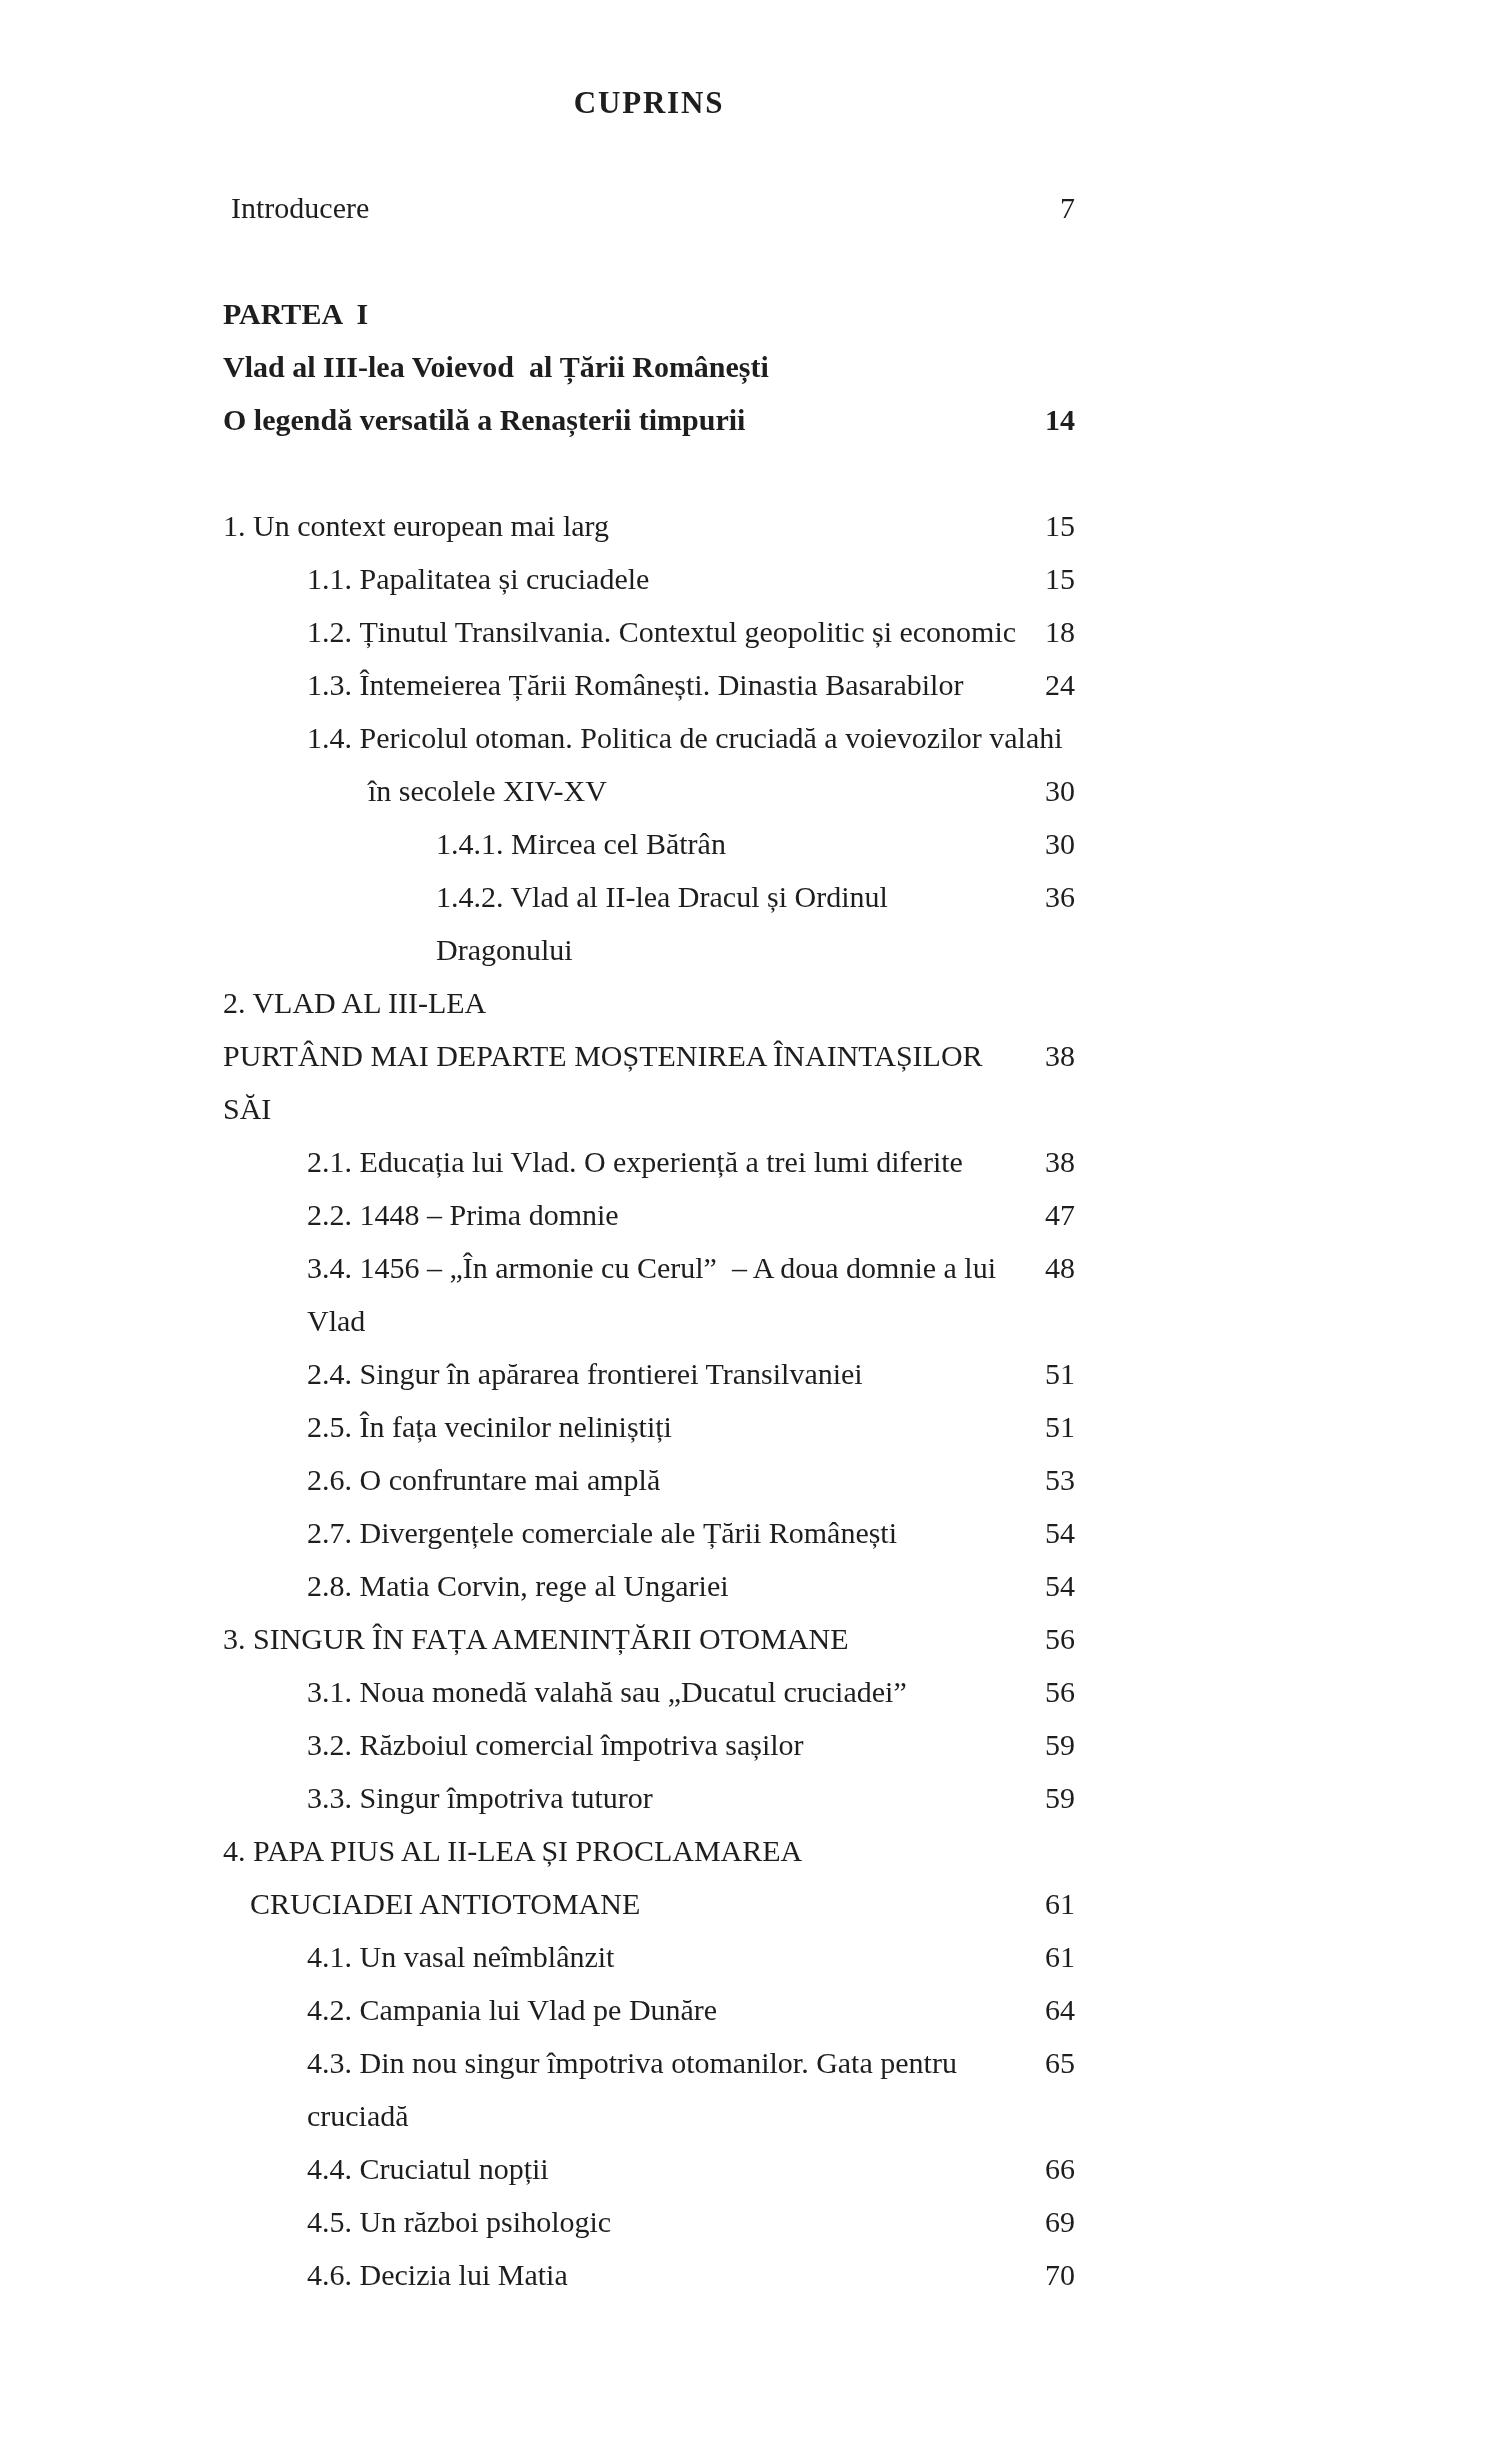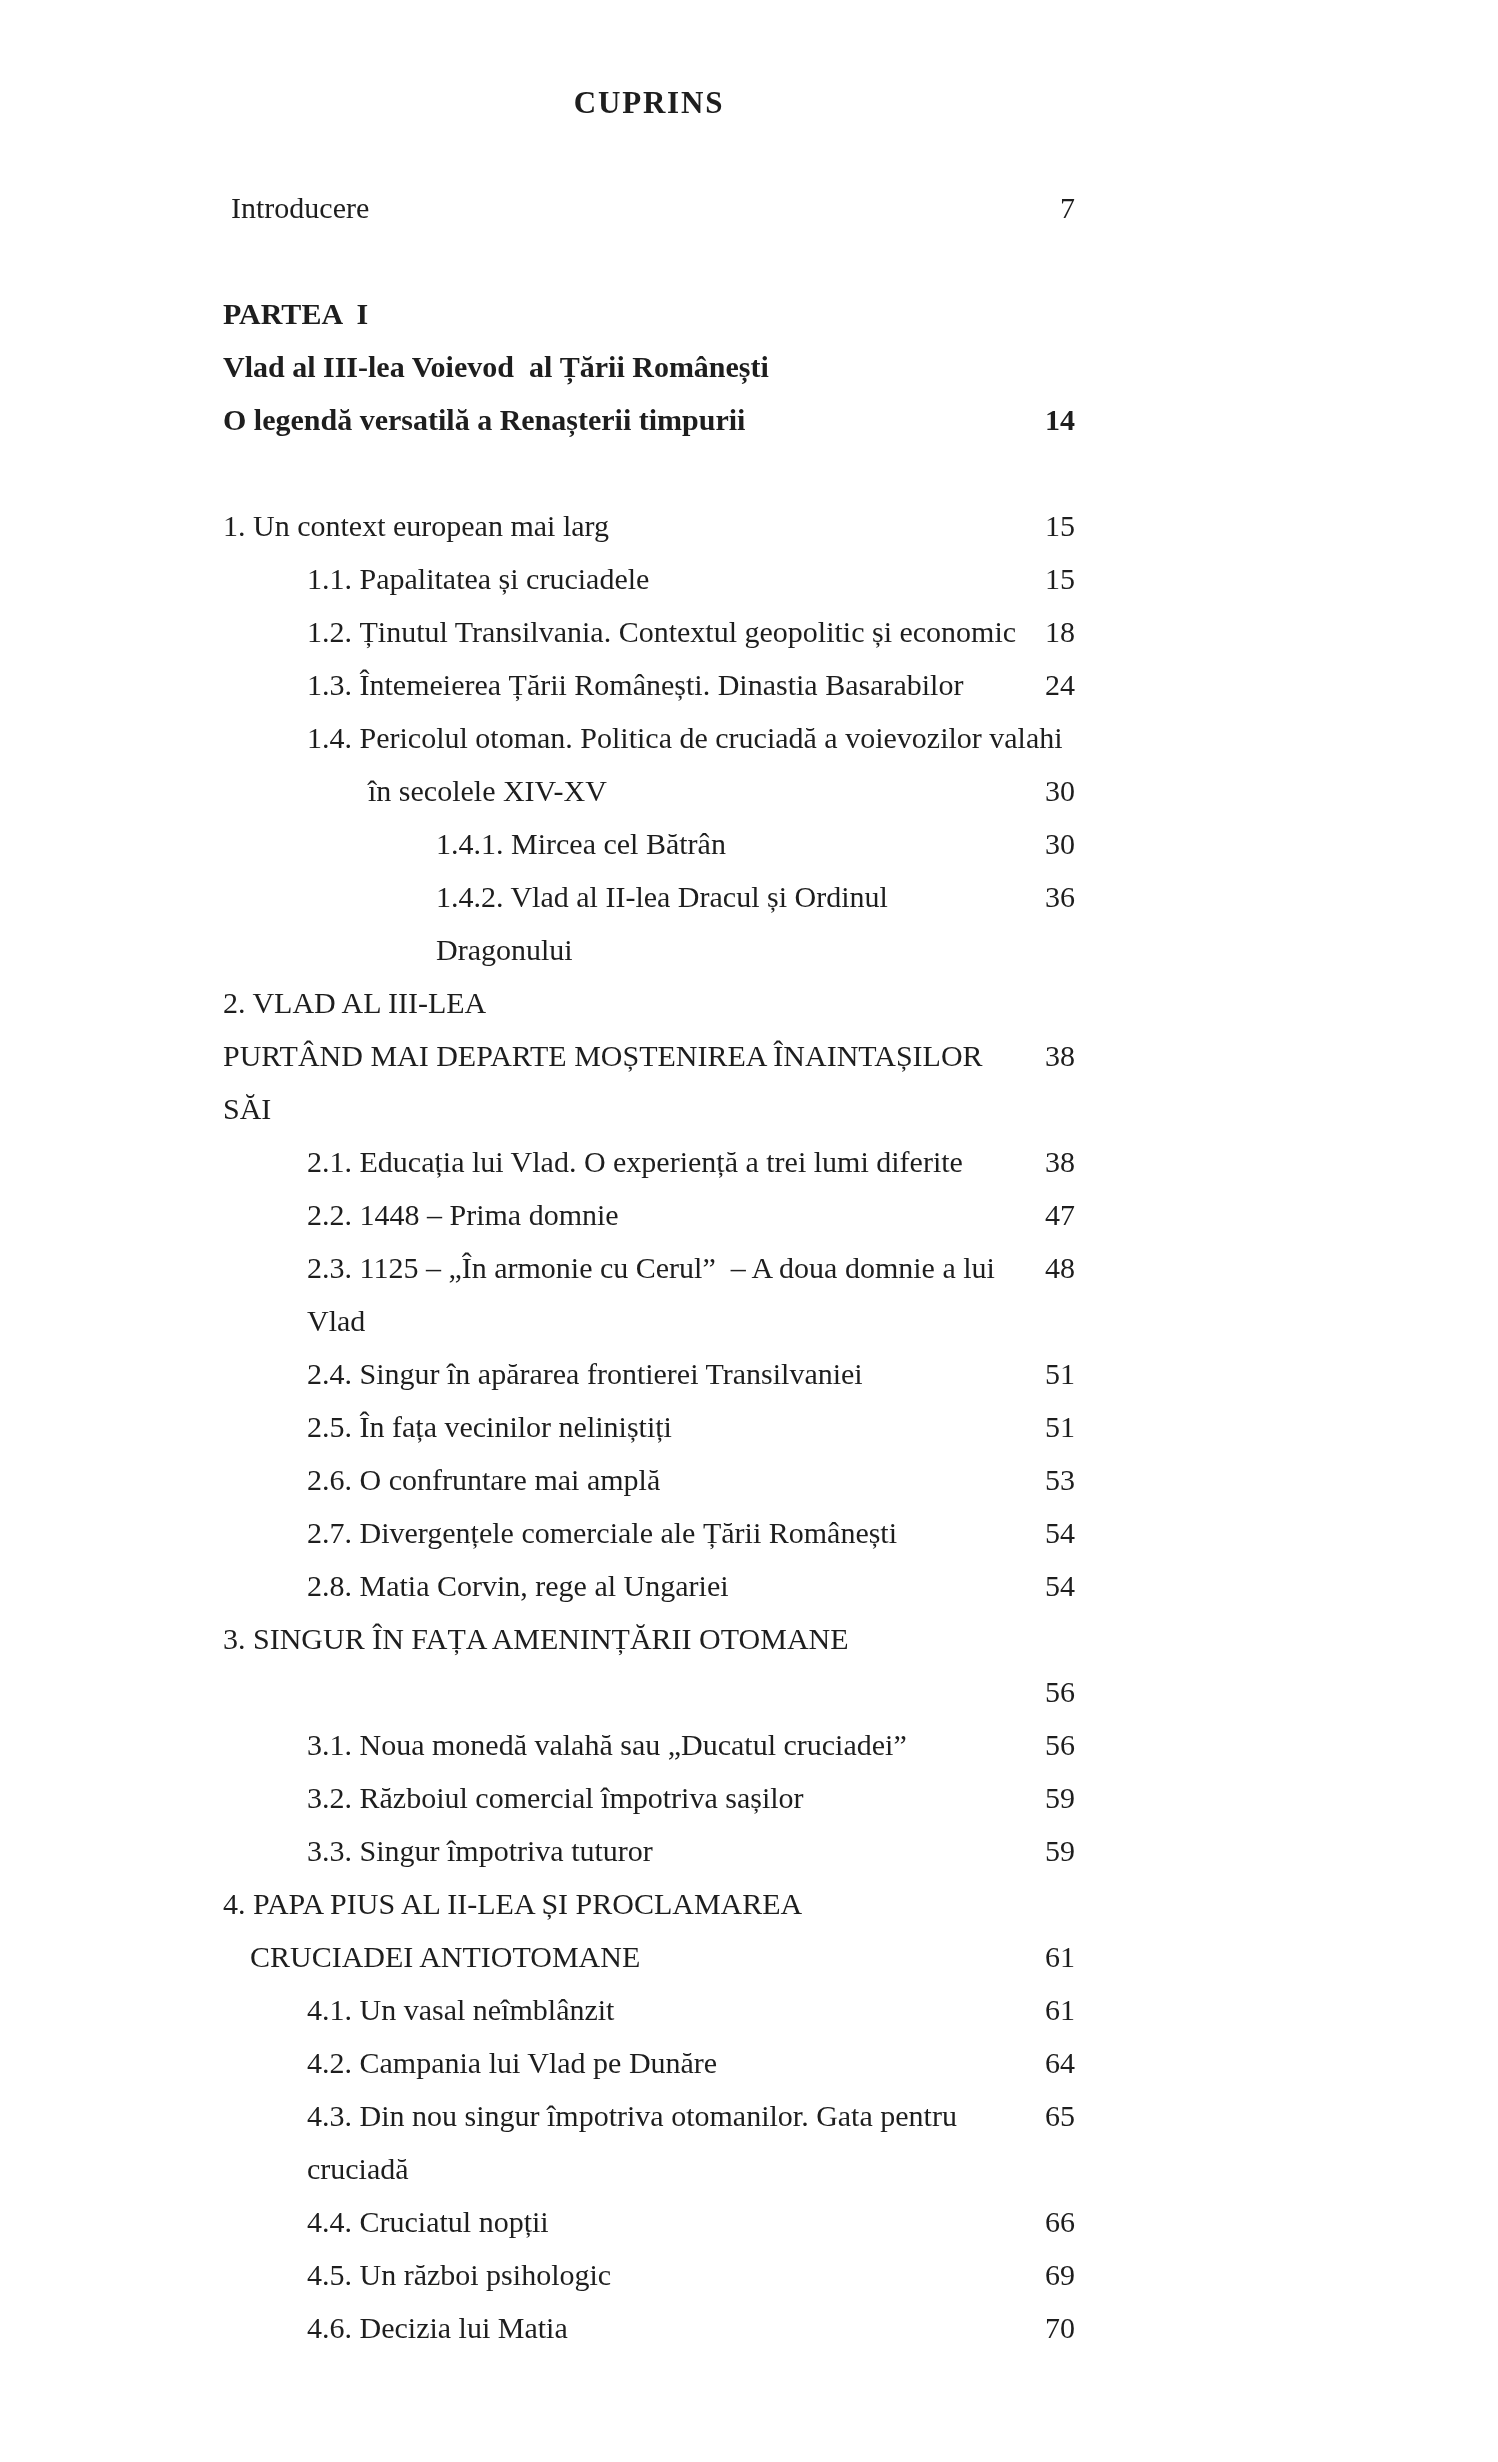--- a/index.html
+++ b/index.html
@@ -114,21 +114,21 @@
       </div>
       <div class="row" style="padding-left: 84px;">
         <span class="text">2.1. Educația lui Vlad. O experiență a trei lumi diferite</span>
         <span class="pagenum">38</span>
       </div>
       <div class="row" style="padding-left: 84px;">
         <span class="text">2.2. 1448 – Prima domnie</span>
         <span class="pagenum">47</span>
       </div>
       <div class="row" style="padding-left: 84px;">
-        <span class="text">2.3. 1125 – „În armonie cu Cerul”  – A doua domnie a lui Vlad</span>
+        <span class="text">3.4. 1456 – „În armonie cu Cerul”  – A doua domnie a lui Vlad</span>
         <span class="pagenum">48</span>
       </div>
       <div class="row" style="padding-left: 84px;">
         <span class="text">2.4. Singur în apărarea frontierei Transilvaniei</span>
         <span class="pagenum">51</span>
       </div>
       <div class="row" style="padding-left: 84px;">
         <span class="text">2.5. În fața vecinilor neliniștiți</span>
         <span class="pagenum">51</span>
       </div>
@@ -137,21 +137,21 @@
         <span class="pagenum">53</span>
       </div>
       <div class="row" style="padding-left: 84px;">
         <span class="text">2.7. Divergențele comerciale ale Țării Românești</span>
         <span class="pagenum">54</span>
       </div>
       <div class="row" style="padding-left: 84px;">
         <span class="text">2.8. Matia Corvin, rege al Ungariei</span>
         <span class="pagenum">54</span>
       </div>
-      <div class="row" style="padding-left: 0px; flex-direction: column;">
+      <div class="row" style="padding-left: 0px;">
         <span class="text">3. SINGUR ÎN FAȚA AMENINȚĂRII OTOMANE</span>
         <span class="pagenum">56</span>
       </div>
       <div class="row" style="padding-left: 84px;">
         <span class="text">3.1. Noua monedă valahă sau „Ducatul cruciadei”</span>
         <span class="pagenum">56</span>
       </div>
       <div class="row" style="padding-left: 84px;">
         <span class="text">3.2. Războiul comercial împotriva sașilor</span>
         <span class="pagenum">59</span>

